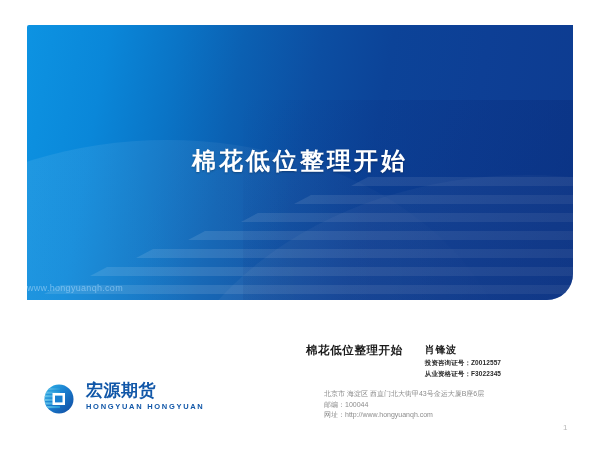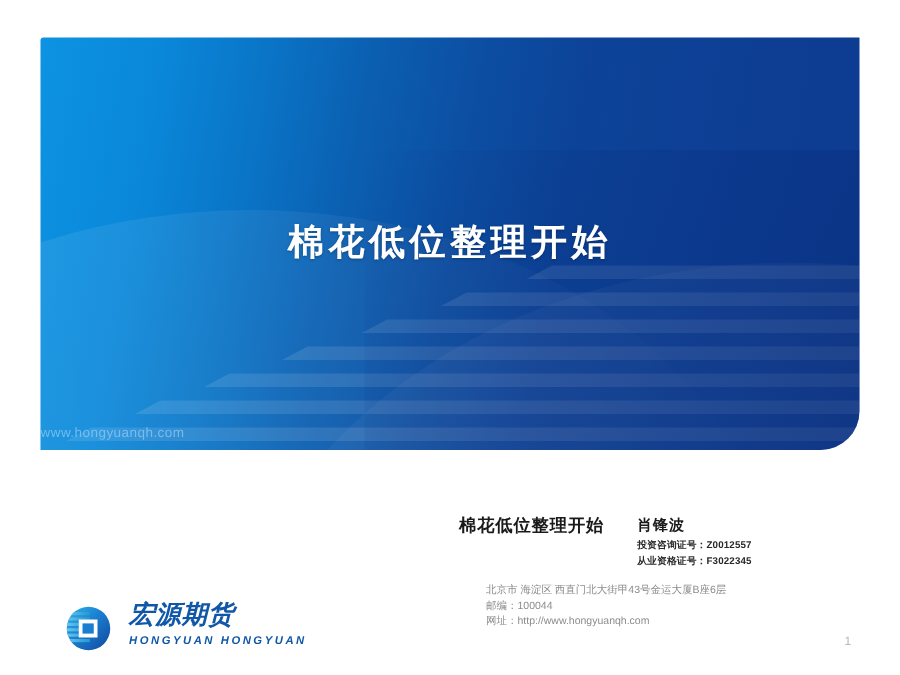--- a/index.html
+++ b/index.html
@@ -193,24 +193,23 @@
     left: 563px;
     top: 88px;
     font-size: 8px;
     color: #b8b8b8;
   }
 
   
   .logo {
     position: absolute;
     left: 38px;
-    top: 64px;
+    top: 44px;
     width: 175px;
     height: 40px;
-    font-style: italic;
   }
   .logo-mark {
     position: absolute;
     left: 0;
     top: 0;
     width: 40px;
     height: 40px;
   }
   .logo-text {
     position: absolute;

